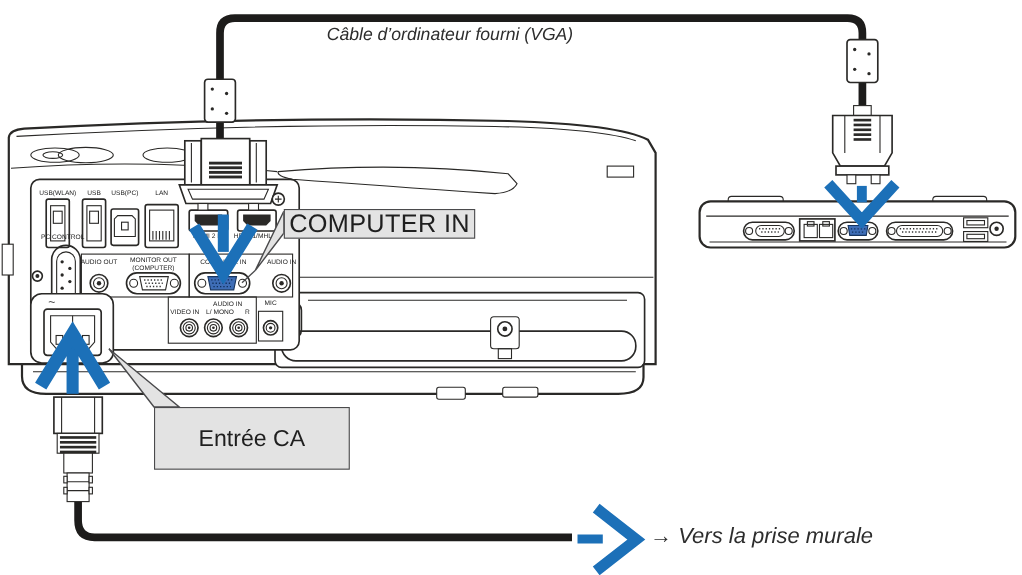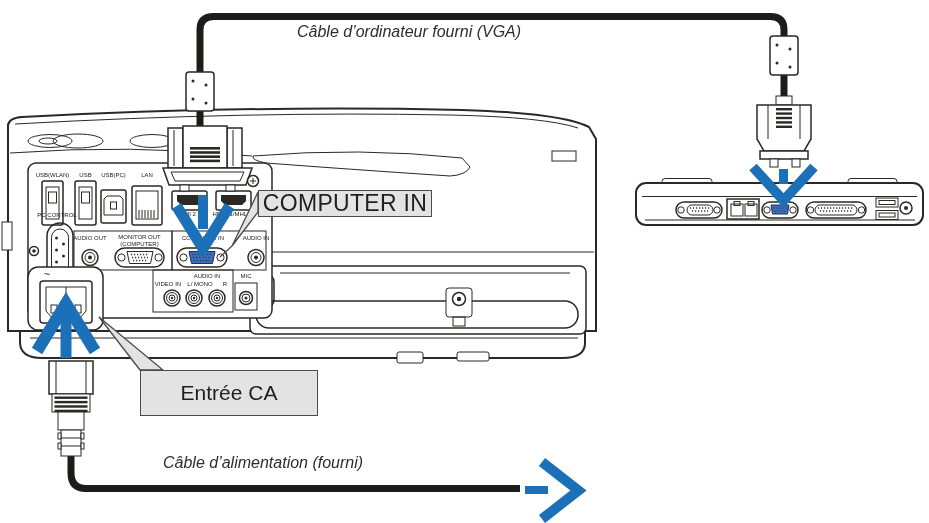--- a/index.html
+++ b/index.html
@@ -30,21 +30,21 @@
   .pl12{font-family:"Liberation Sans",sans-serif;font-size:11px;fill:#1b1b1b;text-anchor:middle}
   
   .cap{position:absolute;font-style:italic;font-size:16px;color:var(--text_dark);white-space:nowrap;z-index:5}
   .callout{position:absolute;display:flex;align-items:center;justify-content:center;
            background:var(--callout_fill);border:1.4px solid var(--callout_border);
            color:#1f1f1f;white-space:nowrap;z-index:5;box-sizing:border-box}
   #cap-vga   {left:297px;top:23px}
   #cap-power {left:163px;top:454px}
   #cap-wall  {left:591px;top:477px;font-size:20px}
   #co-computer{left:258px;top:190px;width:174px;height:27px;font-size:23px;letter-spacing:.3px}
-  #co-entree {left:140px;top:370px;width:178px;height:46px;font-size:21px}
+  #co-entree {left:140px;top:370px;width:178px;height:57px;font-size:21px}
 </style>
 </head>
 <body>
 
 <div class="stage">
 
 <svg width="929" height="523" viewBox="0 0 929 523">
 
   <g>
     <path class="w2" d="M8,331 L8,125 Q9,118 22,117 Q250,105 462,110 Q562,113 589,127 L596,139 L596,331 Z"></path>
@@ -335,15 +335,15 @@
   </g>
   <g>
     <path class="arrow" d="M525,490 H548" stroke-width="8"></path>
     <path class="arrow" d="M542,462 L578.5,490.5 L542,519" stroke-width="10"></path>
   </g>
 </svg>
 
 <div class="cap" id="cap-vga">Câble d’ordinateur fourni (VGA)</div>
 <div class="callout" id="co-computer">COMPUTER IN</div>
 <div class="callout" id="co-entree">Entrée CA</div>
-<div class="cap" id="cap-power">Câble d’alimentation (fourni)</div>
+<div class="cap" id="cap-wall">→ Vers la prise murale</div>
 
 </div>
 
 </body></html>

